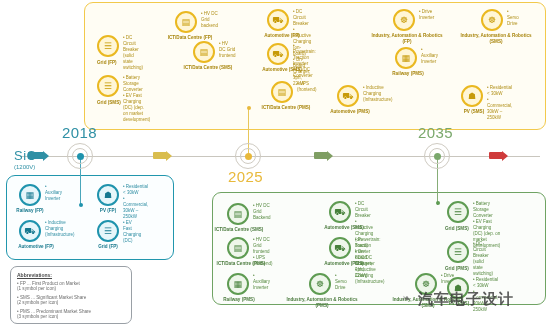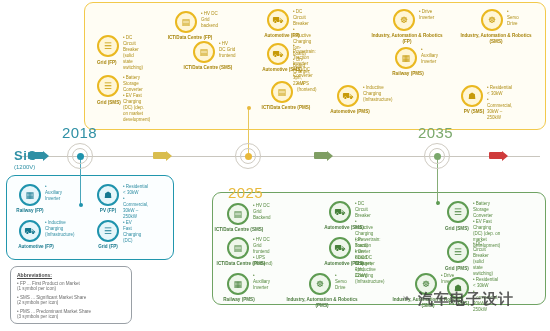--- a/index.html
+++ b/index.html
@@ -72,21 +72,21 @@
   .year{position:absolute;font-size:15px;letter-spacing:.4px;}
   .year.t{color:#2f90a5;}
   .year.y{color:#e8b93b;}
   .year.g{color:#7aa86c;}
 
   .leader{position:absolute;width:1px;}
   .leaddot{position:absolute;width:4px;height:4px;border-radius:50%;}
 
   
   #sic{position:absolute;left:14px;top:148px;}
-  #sicName{font-size:13px;color:#2f90a5;font-weight:bold;letter-spacing:.5px;}
+  #sicName{font-size:13px;color:#2f90a5;font-weight:normal;letter-spacing:.5px;}
   #sicVolt{font-size:6px;color:#2f90a5;margin-top:1px;}
 
   
   #legend{left:10px;top:266px;width:122px;height:58px;padding:5px 6px;}
   #legTitle{font-size:5px;font-weight:bold;color:#4a4a4a;text-decoration:underline;margin-bottom:2.5px;}
   .legrow{font-size:4.6px;line-height:5.8px;color:#6d6d6d;margin-bottom:2.5px;}
 
   
   #wm{
     position:absolute;left:418px;top:290px;
@@ -379,21 +379,21 @@
   </div>
   <div class="year t" style="left:62px;top:124px;">2018</div>
 
   <div class="arrow" style="left:153px;top:152px;width:14px;color:#d9bd4e;background:#d9bd4e;"></div>
 
   <div class="node" style="left:235px;top:143px;">
     <div class="r1"></div>
       <div class="r2"></div>
     <div class="dot" style="background:#e8b93b;"></div>
   </div>
-  <div class="year y" style="left:228px;top:168px;margin-top:16px;">2025</div>
+  <div class="year y" style="left:228px;top:168px;">2025</div>
 
   <div class="arrow" style="left:314px;top:152px;width:14px;color:#7f9e63;background:#7f9e63;"></div>
 
   <div class="node" style="left:424px;top:143px;">
     <div class="r1"></div>
       <div class="r2"></div>
     <div class="dot" style="background:#7aa86c;"></div>
   </div>
   <div class="year g" style="left:418px;top:124px;">2035</div>
 

